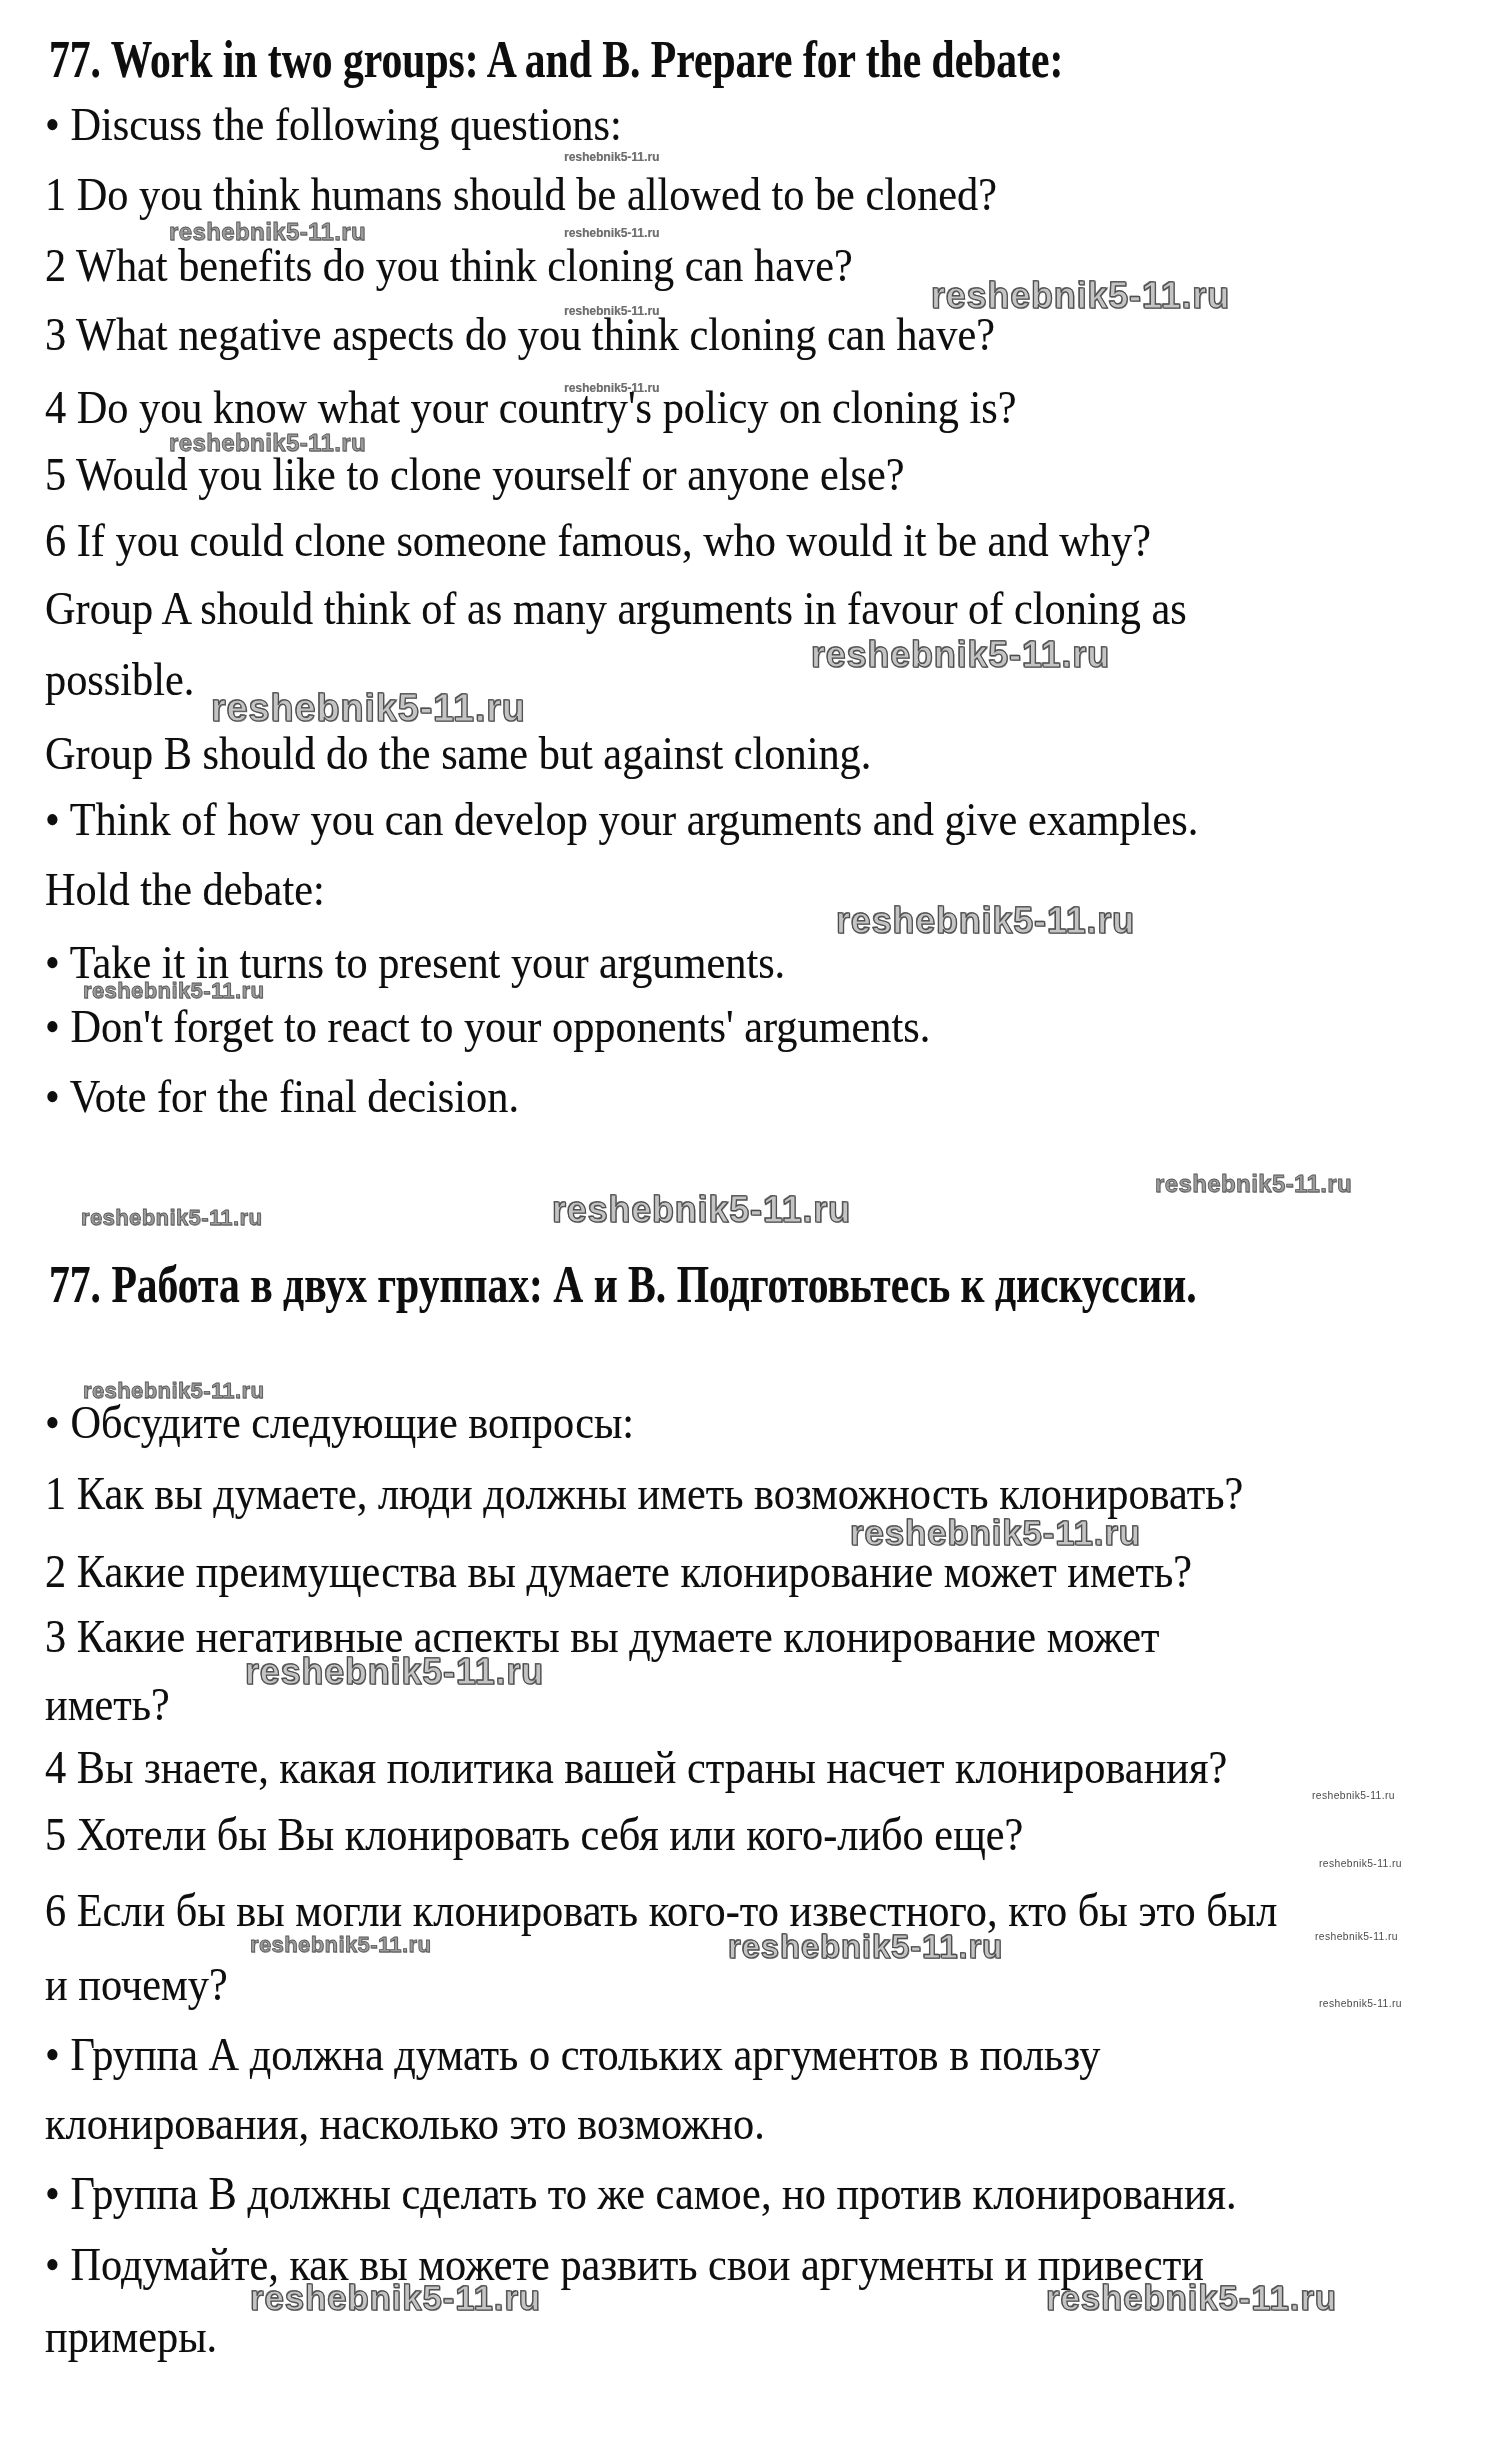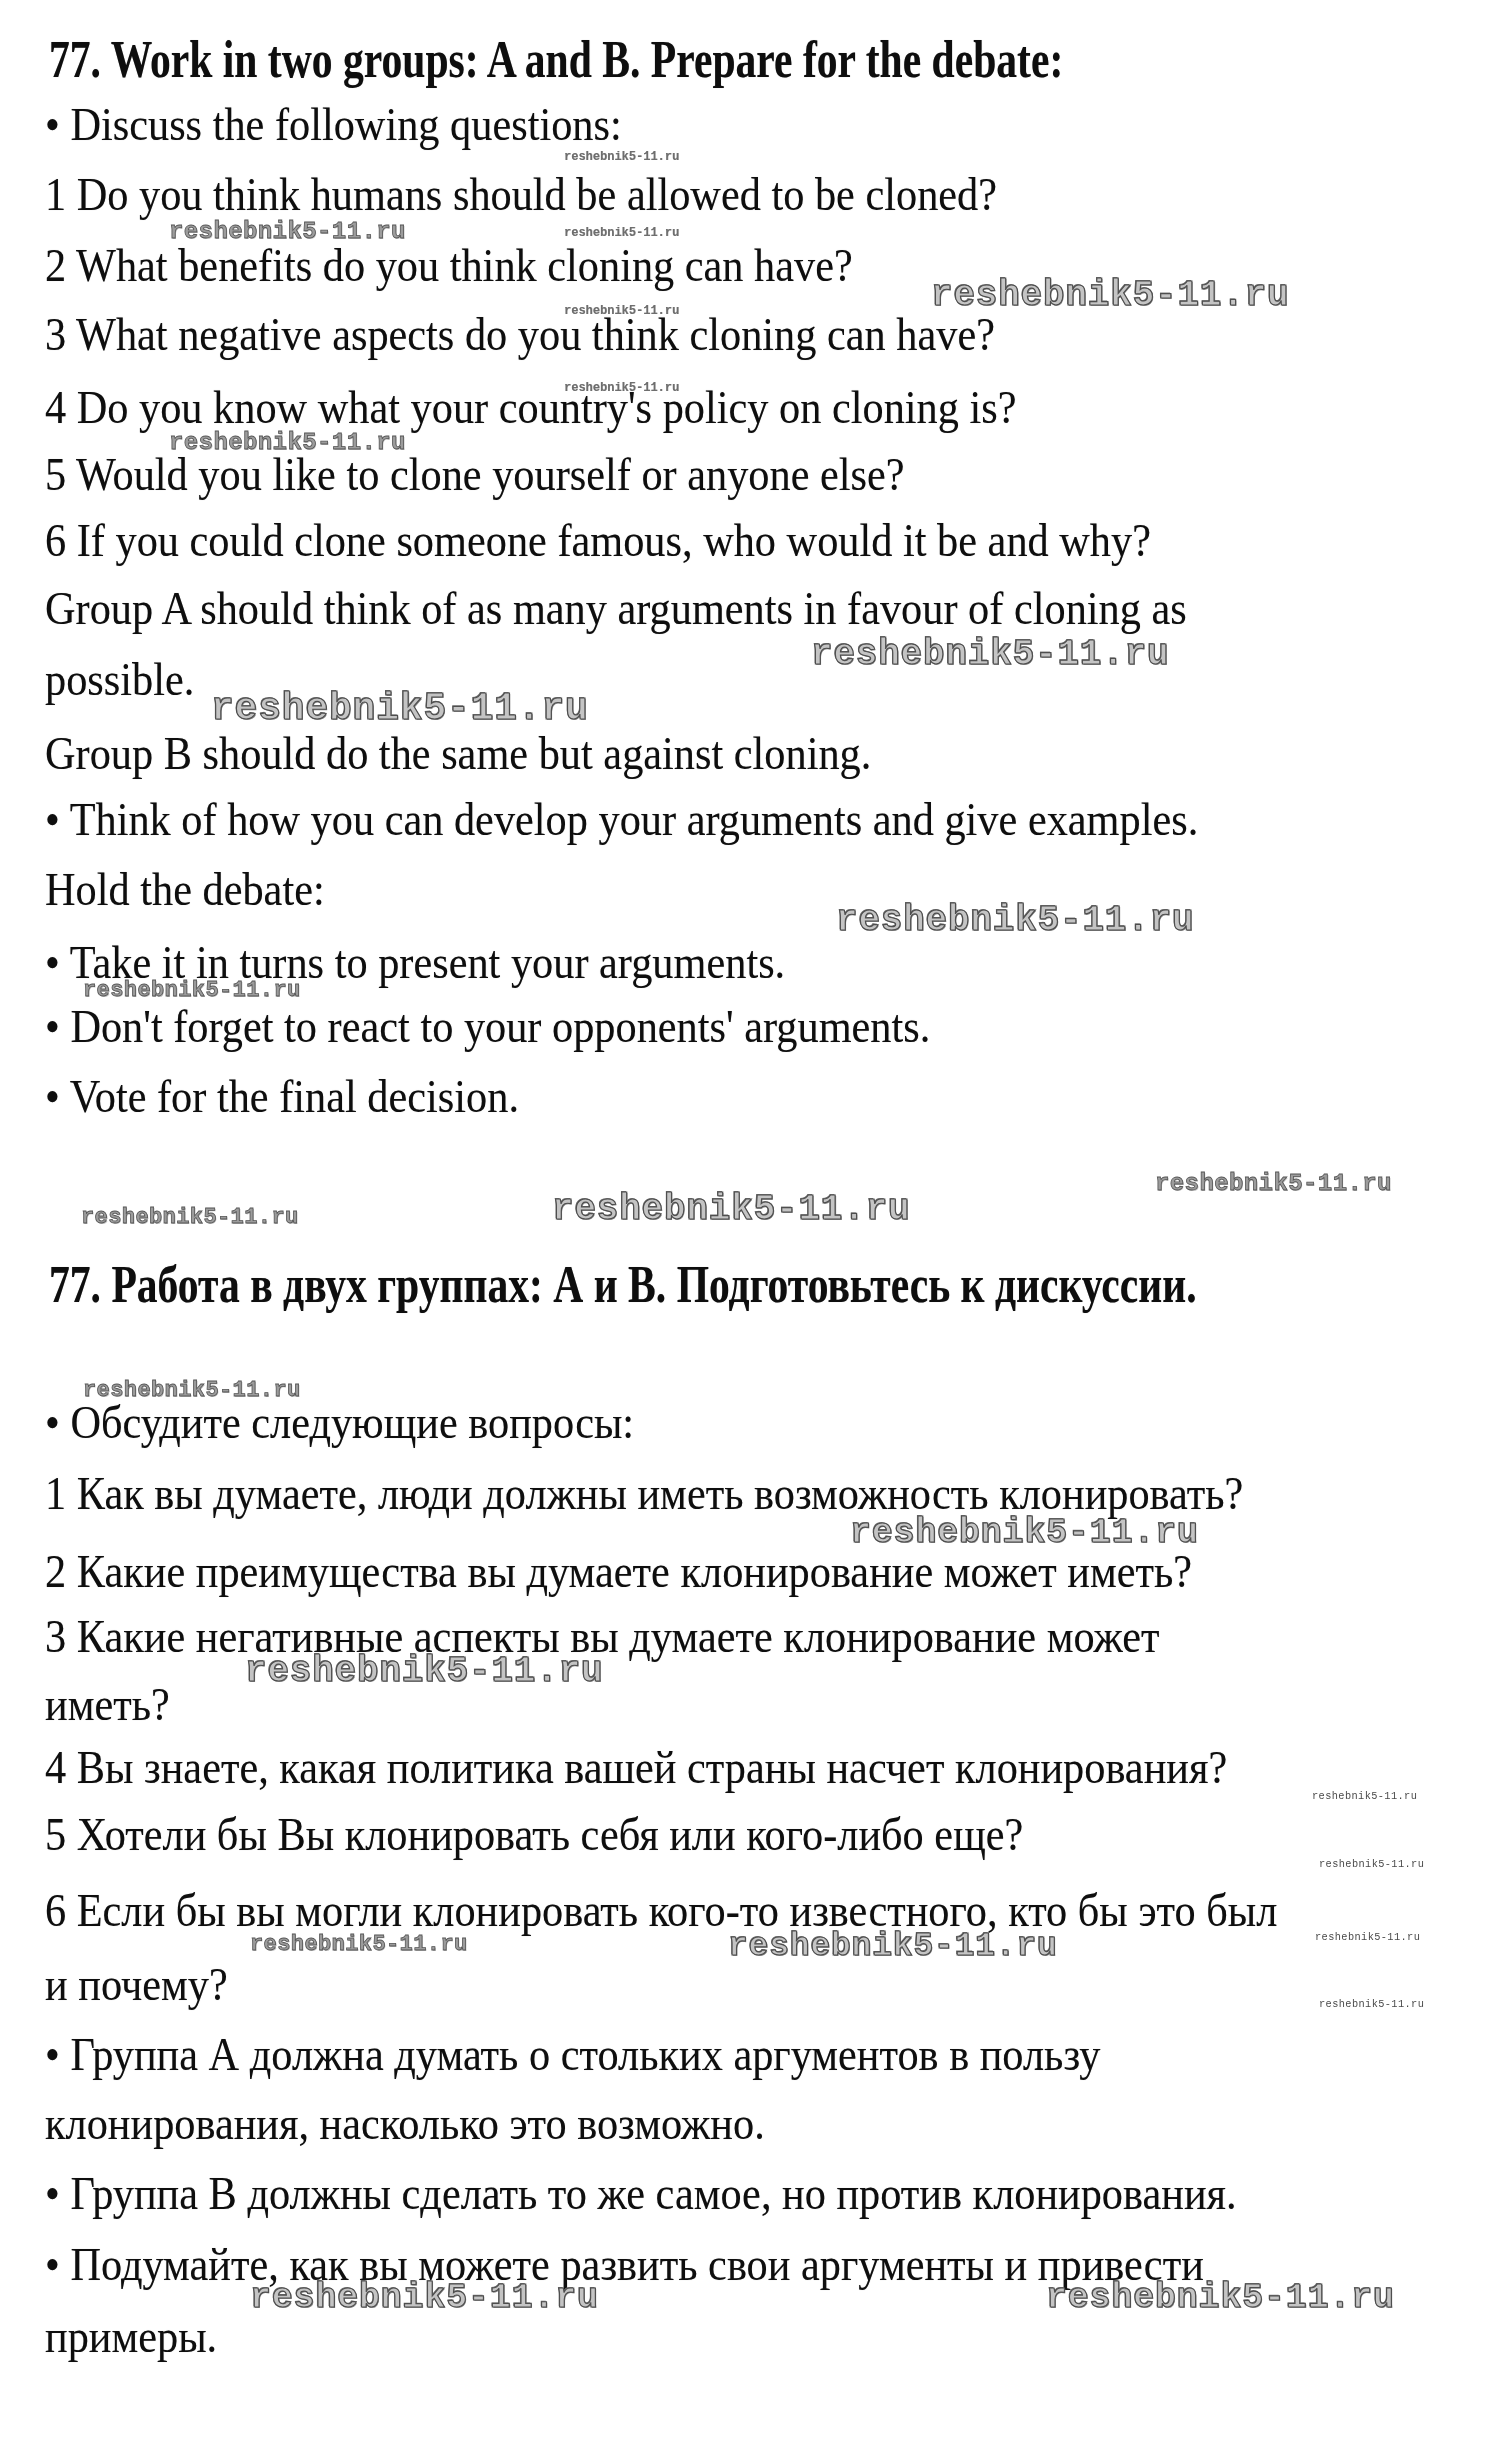--- a/index.html
+++ b/index.html
@@ -15,21 +15,21 @@
     transform:scaleX(0.92);transform-origin:0 0;
     text-shadow:0 0 0.8px rgba(0,0,0,0.35);
   }
   .tl.bold{
     font-weight:bold;font-size:52px;transform:scaleX(0.80);
     left:49px;
   }
   
   .wm{
     position:absolute;white-space:nowrap;
-    font-family:Liberation Mono, monospace;font-weight:bold;
+    font-family:Liberation Sans, sans-serif;font-weight:bold;
   }
   .wm-big{
     color:#c4c4c4;
     -webkit-text-stroke:1.2px #4e4e4e;
     text-shadow:0.8px 0.8px 0 #8a8a8a, -0.8px -0.8px 0 #6f6f6f;
     letter-spacing:0.8px;
   }
   .wm-med{
     color:#9c9c9c;
     -webkit-text-stroke:0.8px #555555;

